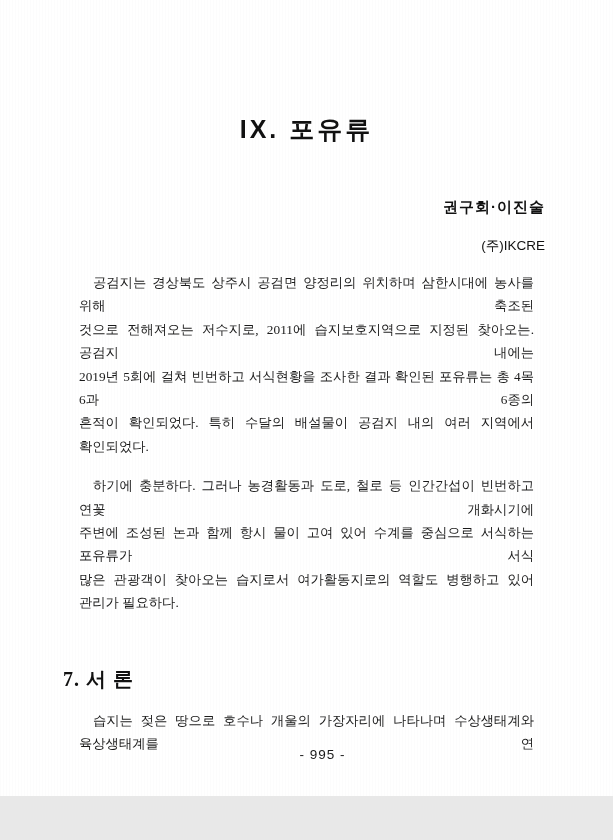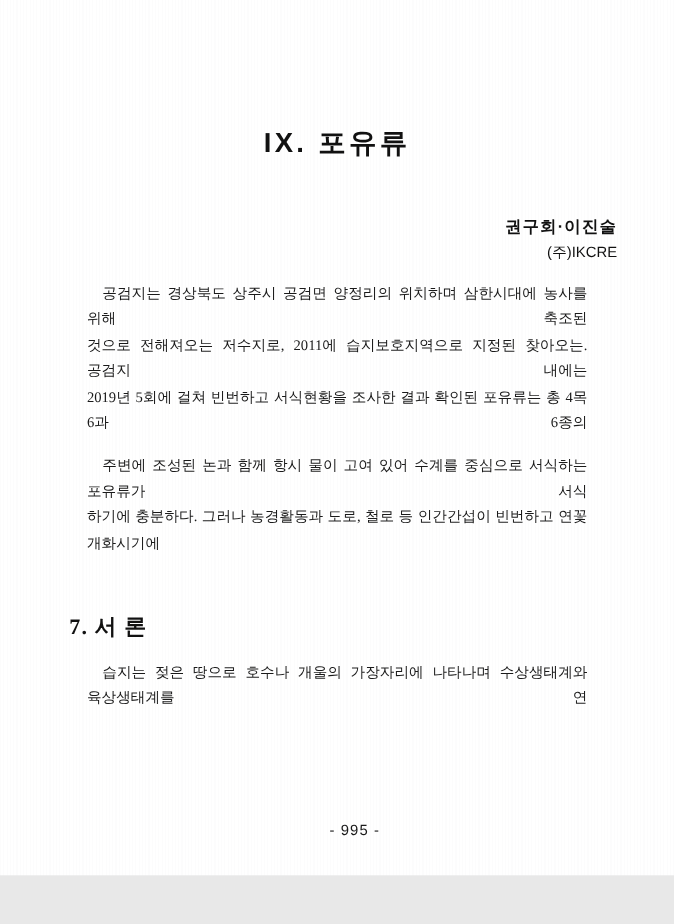--- a/index.html
+++ b/index.html
@@ -25,33 +25,33 @@
     padding-top: 113px;
     text-align: center;
     font-family: "Liberation Sans", "DejaVu Sans", sans-serif;
     font-size: 25px;
     font-weight: bold;
     letter-spacing: 3px;
     color: #111111;
   }
   .authors {
     margin-top: 52px;
-    padding-right: 52px;
+    padding-right: 68px;
     text-align: right;
     font-family: "Liberation Sans", "DejaVu Sans", sans-serif;
     color: #111111;
   }
   .author-names {
     font-size: 15px;
     font-weight: bold;
     letter-spacing: 1px;
     line-height: 18px;
   }
   .author-affiliation {
-    margin-top: 5px;
+    margin-top: 21px;
     font-size: 13.5px;
     line-height: 18px;
   }
   .content {
     padding: 0 63px;
   }
   .section-heading {
     font-family: "Liberation Serif", "DejaVu Serif", serif;
     font-weight: bold;
     color: #111111;
@@ -110,24 +110,26 @@
     <div class="author-names">권구회·이진술</div>
     <div class="author-affiliation">(주)IKCRE</div>
   </div>
 
   <div class="content" id="sections">
       <div class="section">
         <div class="para">
           <div class="text-line">공검지는 경상북도 상주시 공검면 양정리의 위치하며 삼한시대에 농사를 위해 축조된</div>
           <div class="text-line">것으로 전해져오는 저수지로, 2011에 습지보호지역으로 지정된 찾아오는. 공검지 내에는</div>
           <div class="text-line">2019년 5회에 걸쳐 빈번하고 서식현황을 조사한 결과 확인된 포유류는 총 4목 6과 6종의</div>
+          <div class="text-line last-line">흔적이 확인되었다. 특히 수달의 배설물이 공검지 내의 여러 지역에서 확인되었다.</div>
         </div>
         <div class="para">
+          <div class="text-line">하기에 충분하다. 그러나 농경활동과 도로, 철로 등 인간간섭이 빈번하고 연꽃 개화시기에</div>
           <div class="text-line">주변에 조성된 논과 함께 항시 물이 고여 있어 수계를 중심으로 서식하는 포유류가 서식</div>
-          <div class="text-line">하기에 충분하다. 그러나 농경활동과 도로, 철로 등 인간간섭이 빈번하고 연꽃 개화시기에</div>
+          <div class="text-line last-line">많은 관광객이 찾아오는 습지로서 여가활동지로의 역할도 병행하고 있어 관리가 필요하다.</div>
         </div>
       </div>
       <div class="section">
         <h2 class="section-heading heading-left">7. 서 론</h2>
         <div class="para">
           <div class="text-line">습지는 젖은 땅으로 호수나 개울의 가장자리에 나타나며 수상생태계와 육상생태계를 연</div>
         </div>
       </div>
     </div>
 

